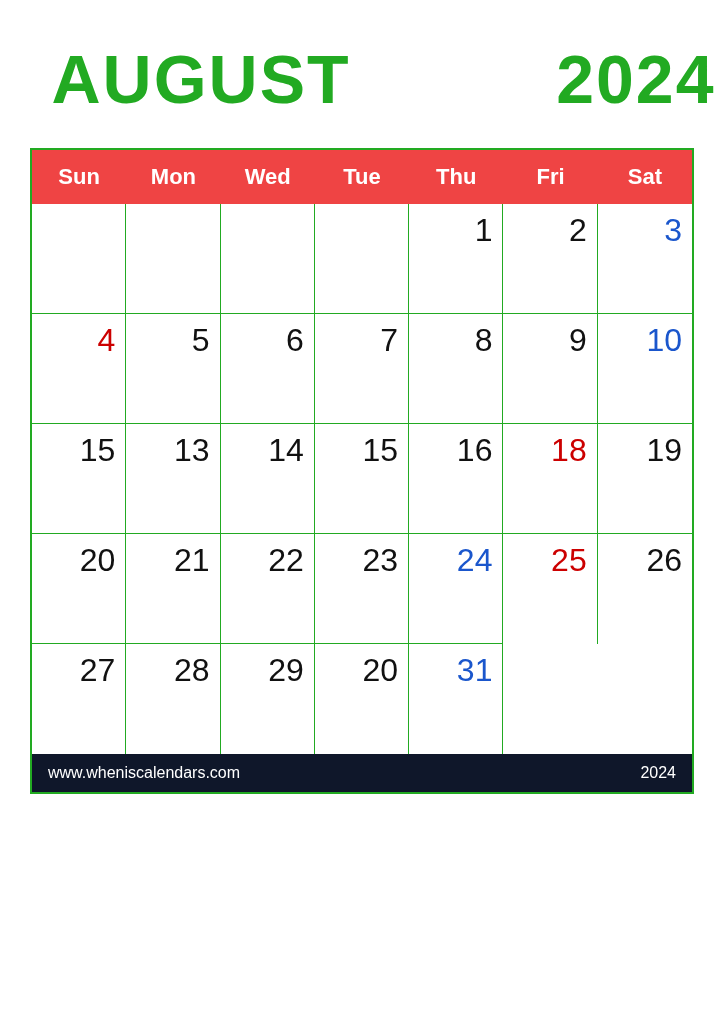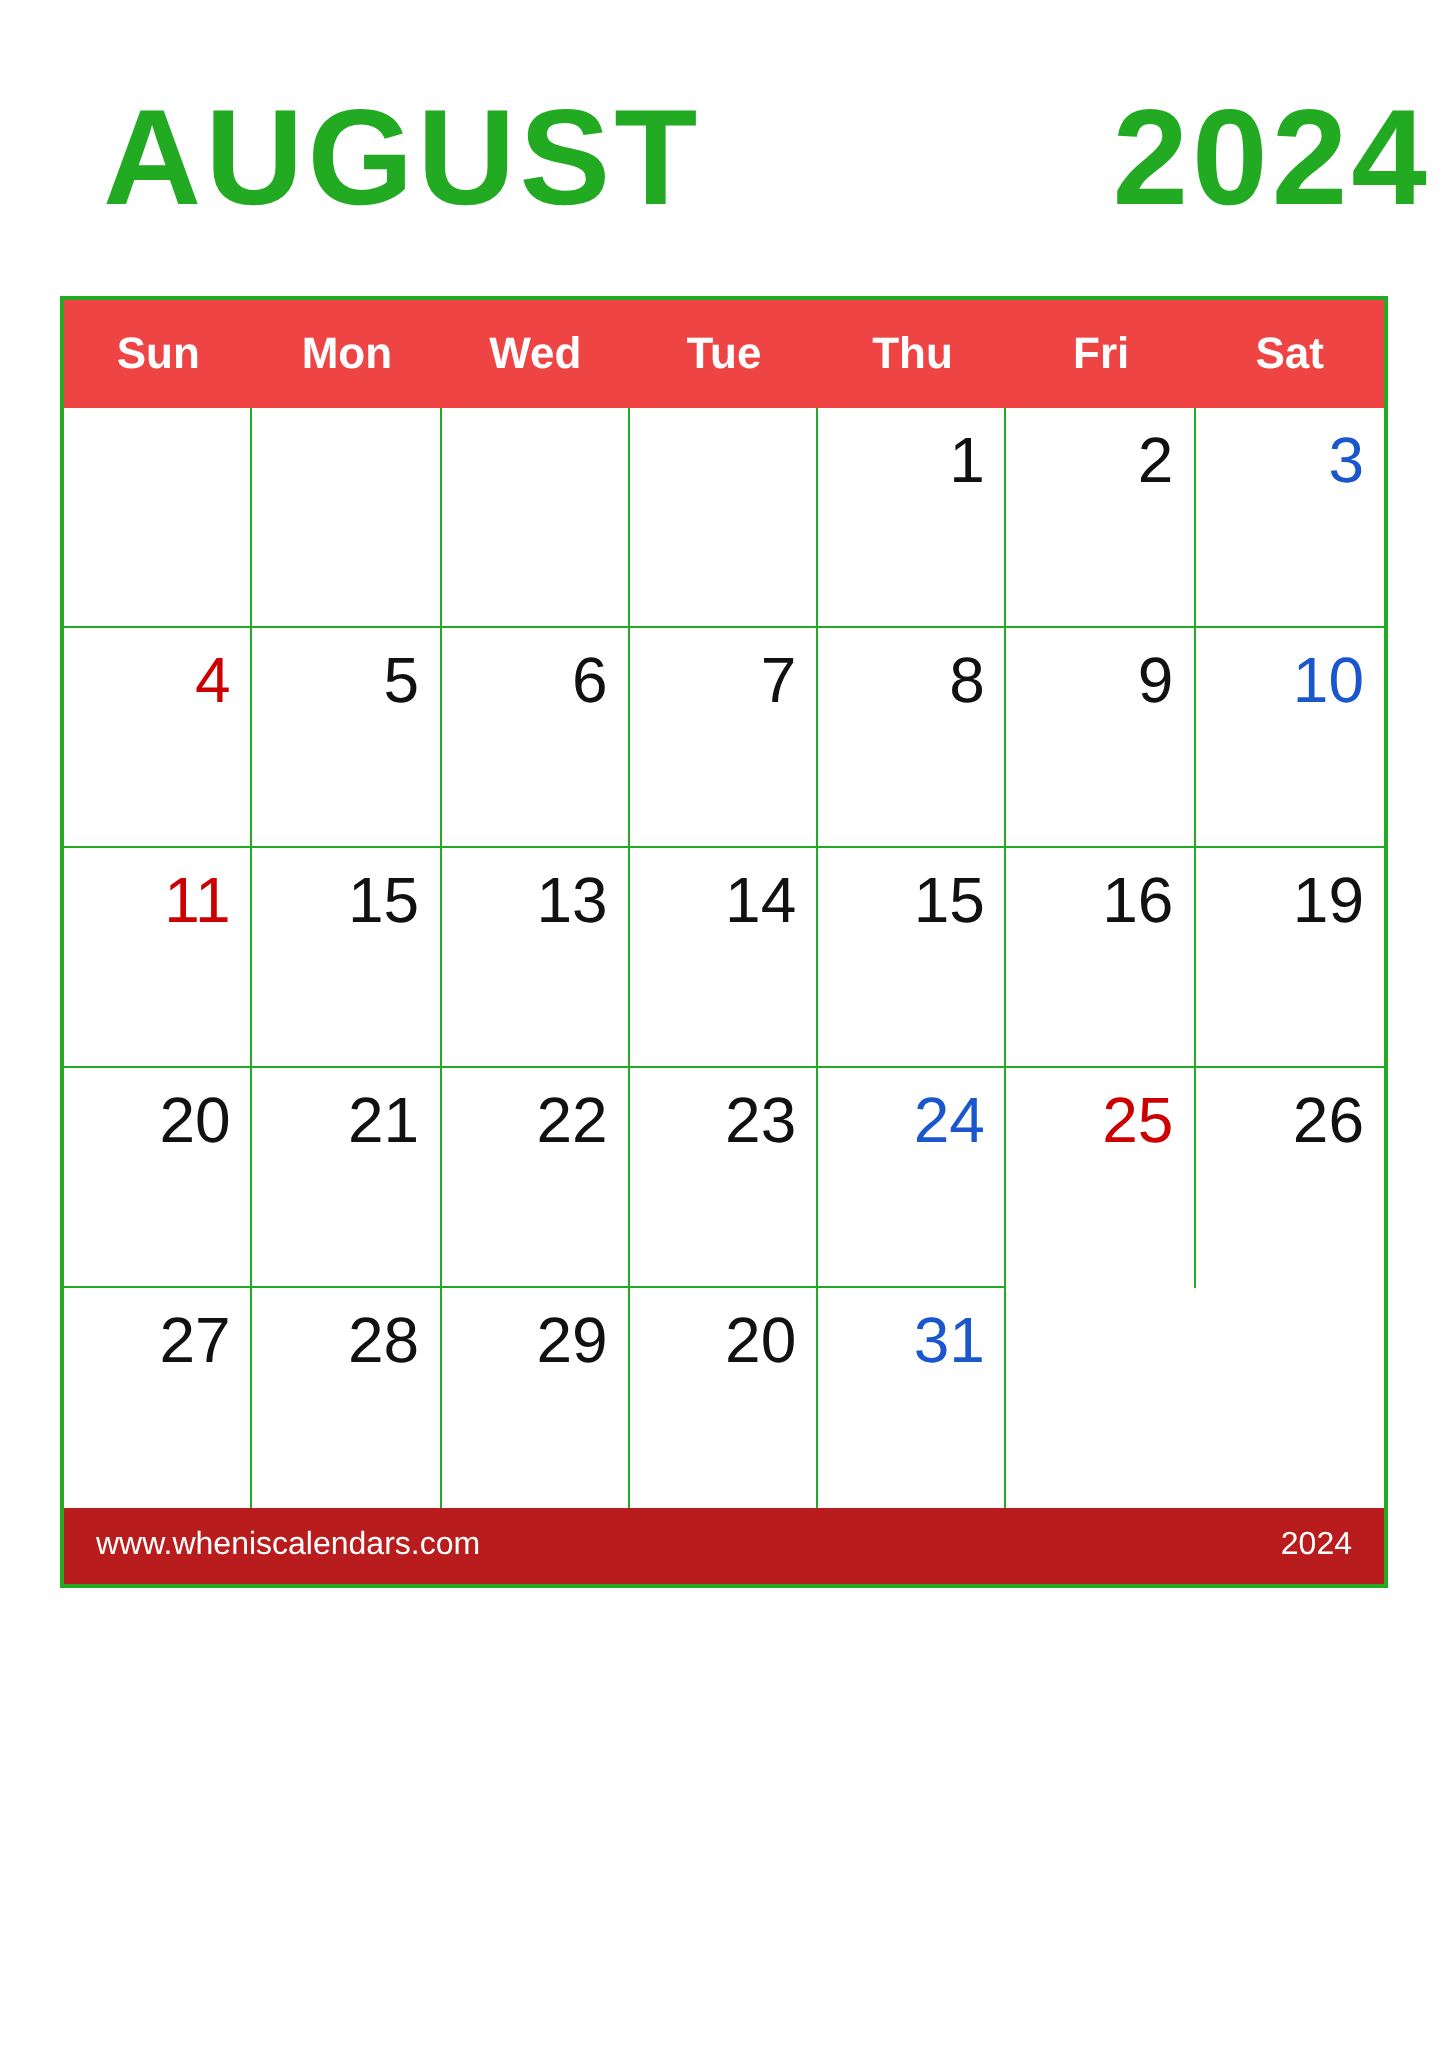--- a/index.html
+++ b/index.html
@@ -98,21 +98,21 @@
     .day-number.saturday {
       color: #1a56cc;
     }
 
     .day-number.empty {
       color: transparent;
     }
 
     .footer {
       width: 100%;
-      background-color: #b91c1c;
+      background-color: #0f172a;
       display: flex;
       justify-content: space-between;
       align-items: center;
       padding: 10px 16px;
     }
 
     .footer-url {
       color: #ffffff;
       font-size: 16px;
     }
@@ -180,36 +180,36 @@
       <div class="day-cell">
         <span class="day-number">8</span>
       </div>
       <div class="day-cell">
         <span class="day-number">9</span>
       </div>
       <div class="day-cell">
         <span class="day-number saturday">10</span>
       </div>
       <div class="day-cell">
-        <span class="day-number sunday">11</span>
-      </div>
-      <div class="day-cell">
         <span class="day-number">15</span>
       </div>
       <div class="day-cell">
         <span class="day-number">13</span>
       </div>
       <div class="day-cell">
         <span class="day-number">14</span>
       </div>
       <div class="day-cell">
         <span class="day-number">15</span>
       </div>
       <div class="day-cell">
         <span class="day-number">16</span>
+      </div>
+      <div class="day-cell">
+        <span class="day-number sunday">18</span>
       </div>
       <div class="day-cell">
         <span class="day-number">19</span>
       </div>
       <div class="day-cell">
         <span class="day-number">20</span>
       </div>
       <div class="day-cell">
         <span class="day-number">21</span>
       </div>

